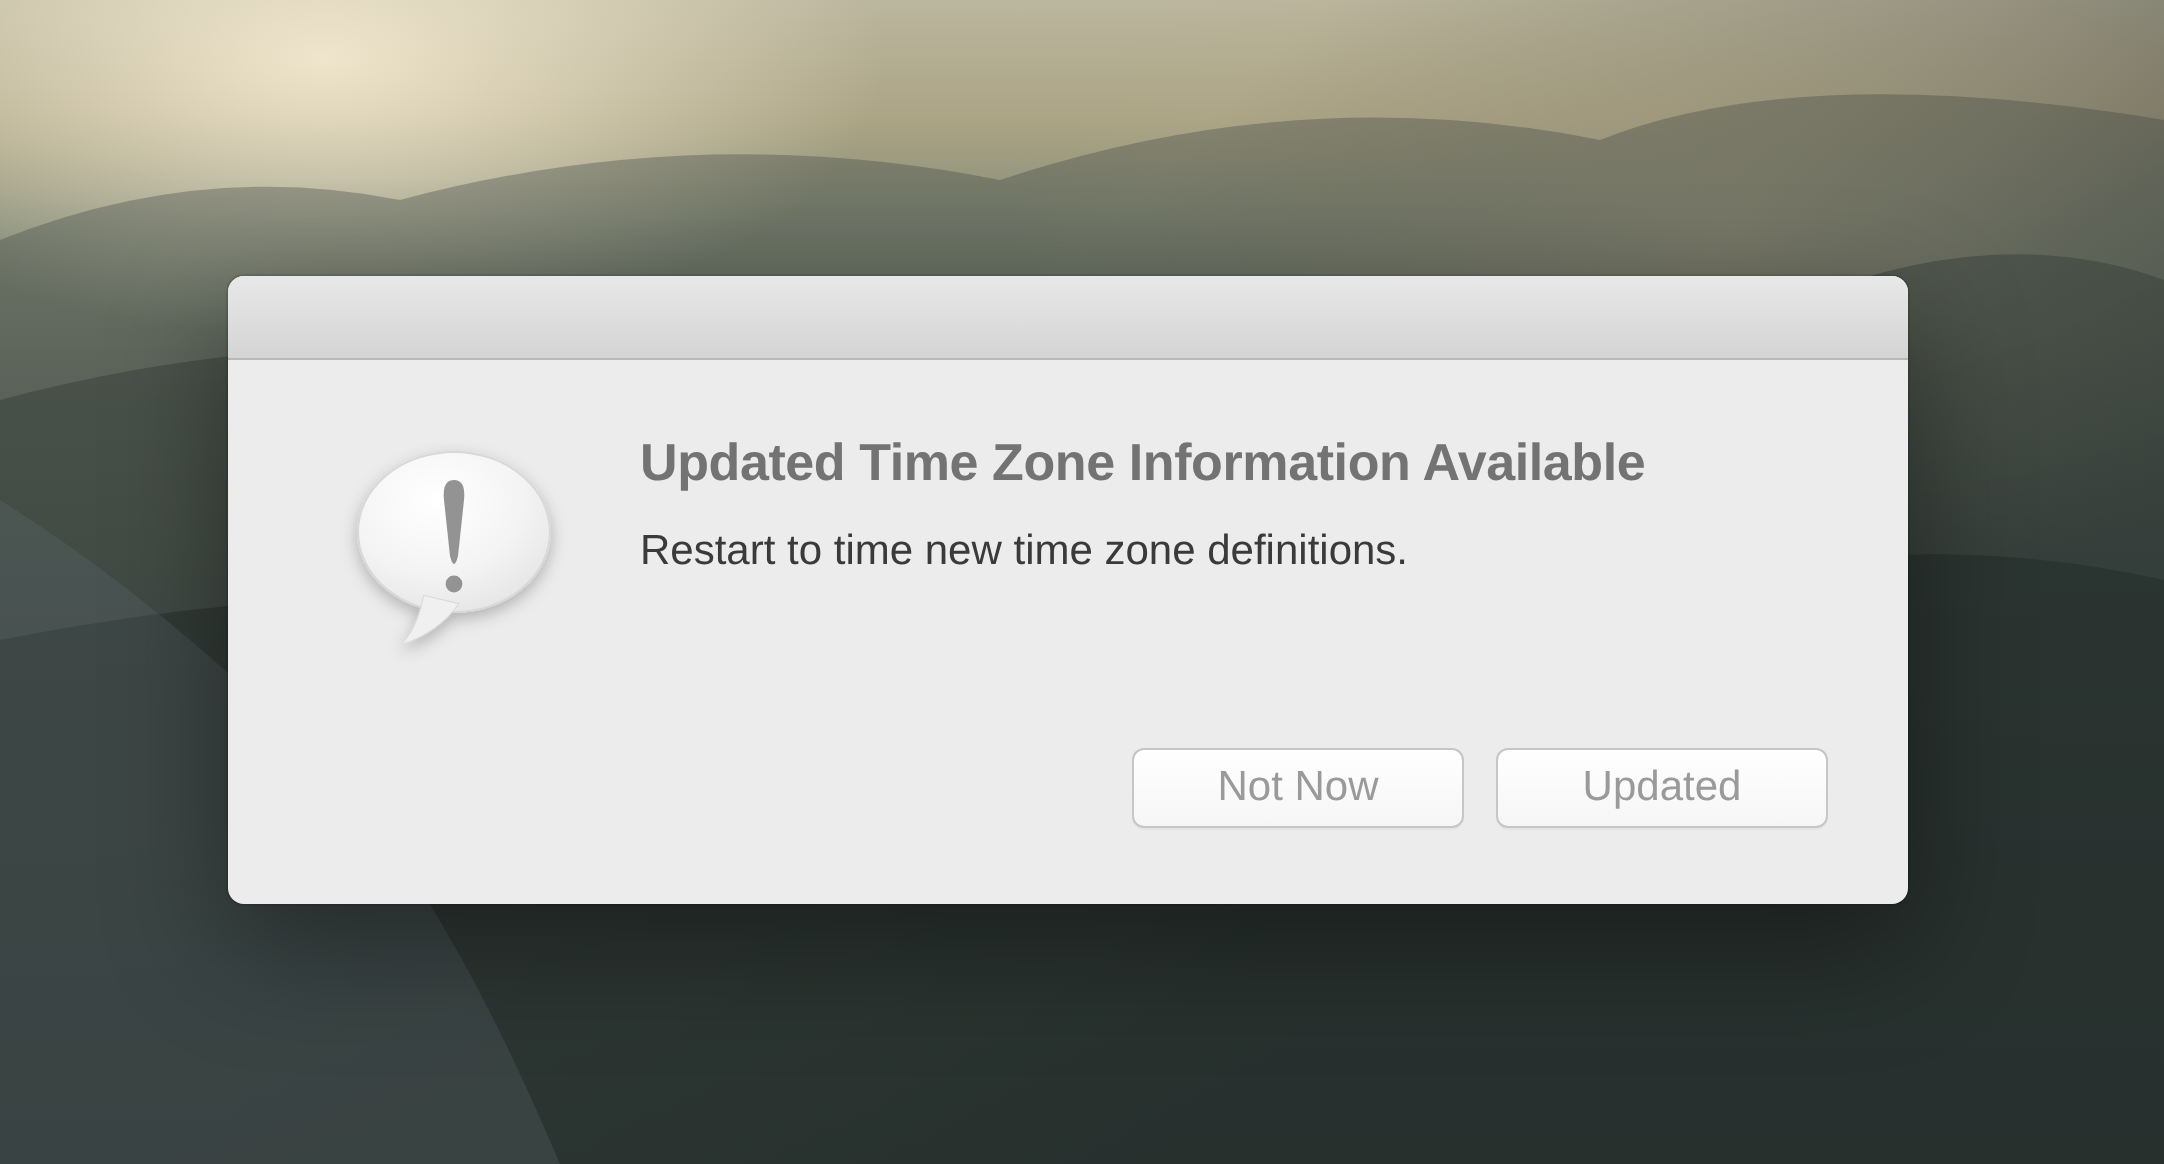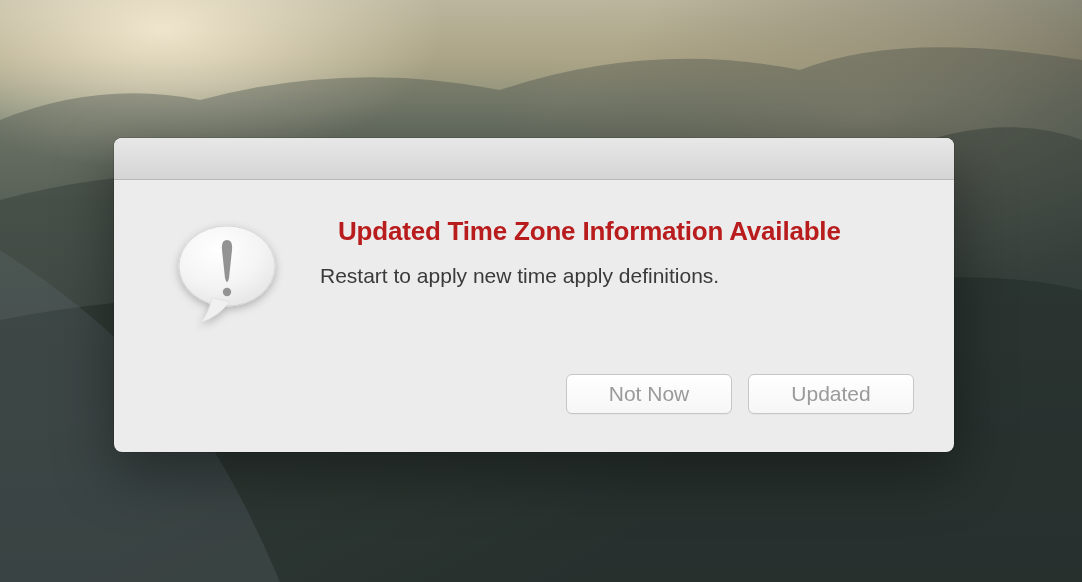--- a/index.html
+++ b/index.html
@@ -66,24 +66,23 @@
       height: 120px;
     }
     .content-col {
       flex: 1;
       padding-left: 18px;
       padding-top: 8px;
     }
     .dialog-title {
       font-size: 26px;
       font-weight: 700;
-      color: #b91c1c;
+      color: #737373;
       margin-bottom: 14px;
       letter-spacing: -0.2px;
-      margin-left: 18px;
     }
     .dialog-message {
       font-size: 21px;
       color: #3a3a3a;
       line-height: 1.4;
     }
     .button-row {
       position: absolute;
       right: 40px;
       bottom: 38px;
@@ -138,20 +137,20 @@
           <ellipse cx="60" cy="50" rx="48" ry="40" fill="url(#bubbleGrad)" stroke="#d8d8d8" stroke-width="1"></ellipse>
           <path d="M45,82 Q42,98 34,106 Q52,100 62,86 Z" fill="url(#bubbleGrad)" stroke="#d8d8d8" stroke-width="1"></path>
           <path d="M45,82 Q42,98 34,106 Q52,100 62,86" fill="#f0f0f0"></path>
         </g>
         <path d="M60,24 Q66,24 65,34 L62,62 Q61,66 60,66 Q59,66 58,62 L55,34 Q54,24 60,24 Z" fill="#939393"></path>
         <circle cx="60" cy="76" r="4.2" fill="#939393"></circle>
       </svg>
     </div>
     <div class="content-col">
       <div class="dialog-title">Updated Time Zone Information Available</div>
-      <div class="dialog-message">Restart to apply new time apply definitions.</div>
+      <div class="dialog-message">Restart to time new time zone definitions.</div>
     </div>
     <div class="button-row">
       <button class="mac-button">Not Now</button>
       <button class="mac-button">Updated</button>
     </div>
   </div>
 </div>
 
 </body></html>

